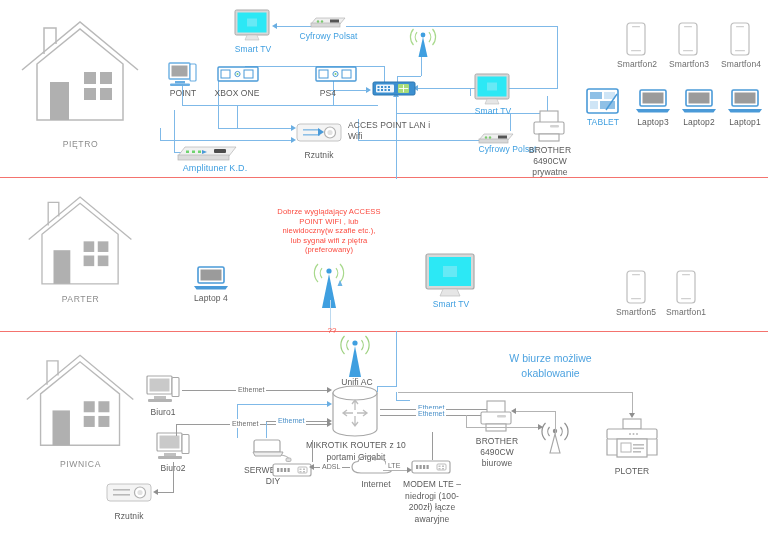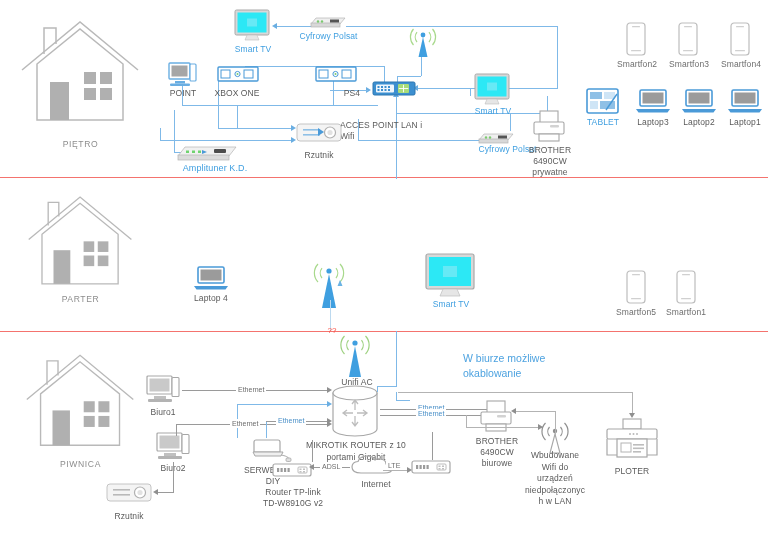--- a/index.html
+++ b/index.html
@@ -15,21 +15,21 @@
   .lbl{position:absolute;font-size:8.5px;color:#6e6e6e;text-align:center;
        line-height:11px;letter-spacing:.1px;white-space:pre-line;}
   .lbl.blue{color:#3f9fe0;}
   .lbl.dark{color:#5a5a5a;}
   .lbl.red{color:#fb4a3f;font-size:7.6px;line-height:9.6px;}
   .lbl.big{font-size:9px;}
   .floor-name{position:absolute;font-size:8.6px;color:#8d8d8d;
               letter-spacing:.6px;text-align:center;}
 
   .note-blue{position:absolute;font-size:10.5px;color:#4ea3e0;
-             line-height:15px;white-space:pre-line;}
+             text-align:center;line-height:15px;white-space:pre-line;}
 
   .hl{position:absolute;background:#ffff00;color:#9a8d3a;font-size:9px;
       line-height:13px;text-align:center;padding:4px 6px;white-space:pre-line;
       box-sizing:border-box;}
 
   
   .ln{position:absolute;background:#7fb9e8;}
   .ln.h{height:1.1px;}
   .ln.v{width:1.1px;}
   .ln.g{background:#9a9a9a;}
@@ -192,21 +192,21 @@
 
   <div class="ico" style="left:315px;top:66px">
     <svg width="42" height="16" viewBox="0 0 42 16">
       <rect x="1" y="1" width="40" height="14" rx="1" fill="#fff" stroke="#4a9ad8" stroke-width="1.4"></rect>
       <rect x="4" y="4" width="9" height="8" fill="#fff" stroke="#4a9ad8" stroke-width="1"></rect>
       <rect x="27" y="4" width="9" height="8" fill="#fff" stroke="#4a9ad8" stroke-width="1"></rect>
       <circle cx="20.5" cy="8" r="2.6" fill="#fff" stroke="#4a9ad8" stroke-width="1"></circle>
       <circle cx="20.5" cy="8" r="1" fill="#7bc96f"></circle>
     </svg>
   </div>
-  <div class="lbl dark" style="left:332px;top:88px;width:40px">PS4</div>
+  <div class="lbl dark" style="left:308px;top:88px;width:40px">PS4</div>
 
   <div class="ico" style="left:372px;top:81px">
     <svg width="44" height="15" viewBox="0 0 44 15">
       <rect x="1" y="1" width="42" height="13" rx="1.5" fill="#3c8fd0" stroke="#2d76b0" stroke-width="1"></rect>
       <rect x="4" y="3.5" width="18" height="8" rx="1" fill="#fff" opacity=".92"></rect>
       <g fill="#3c8fd0">
         <rect x="5.5" y="5" width="2" height="2"></rect>
           <rect x="9" y="5" width="2" height="2"></rect>
         <rect x="12.5" y="5" width="2" height="2"></rect>
           <rect x="16" y="5" width="2" height="2"></rect>
@@ -215,21 +215,21 @@
         <rect x="12.5" y="8" width="2" height="2"></rect>
           <rect x="16" y="8" width="2" height="2"></rect>
       </g>
       <rect x="26" y="3" width="11" height="9" rx="1" fill="#a9dc7a"></rect>
       <g stroke="#fff" stroke-width=".9">
           <path d="M31.5 3.8 v7.5"></path>
           <path d="M26.8 7.5 h9.5"></path>
         </g>
     </svg>
   </div>
-  <div class="lbl dark" style="left:340px;top:120px;width:110px;text-align:left;">ACCES POINT  LAN i
+  <div class="lbl dark" style="left:340px;top:120px;width:110px;text-align:left;padding-left:8px">ACCES POINT  LAN i
 Wifi</div>
 
   <div class="ico" style="left:407px;top:28px">
     <svg width="32" height="30" viewBox="0 0 32 30">
       <path d="M16 9 L11.5 29 L20.5 29 Z" fill="#3f9fe0"></path>
       <circle cx="16" cy="7" r="2.4" fill="#3f9fe0"></circle>
       <g fill="none" stroke="#a8d98c" stroke-width="1.2">
         <path d="M10 4 a8 8 0 0 0 0 10"></path>
         <path d="M22 4 a8 8 0 0 1 0 10"></path>
         <path d="M6.5 1 a12 12 0 0 0 0 16"></path>
@@ -359,20 +359,25 @@
     <svg width="38" height="26" viewBox="0 0 38 26">
       <rect x="6" y="2" width="26" height="16" rx="1.5" fill="#fff" stroke="#4a9ad8" stroke-width="1.6"></rect>
       <rect x="8.5" y="4.5" width="21" height="11" fill="#9b9b9b"></rect>
       <path d="M2 21 h34 l-2.5 3.5 h-29 z" fill="#4a9ad8"></path>
     </svg>
   </div>
   <div class="lbl dark" style="left:722px;top:117px;width:46px">Laptop1</div>
 
 
 
+  <div class="lbl red" style="left:268px;top:207px;width:122px">Dobrze wyglądający ACCESS
+POINT WIFI , lub
+niewidoczny(w szafie etc.),
+lub sygnał wifi z piętra
+(preferowany)</div>
 
   <div class="ico" style="left:192px;top:265px">
     <svg width="38" height="26" viewBox="0 0 38 26">
       <rect x="6" y="2" width="26" height="16" rx="1.5" fill="#fff" stroke="#4a9ad8" stroke-width="1.6"></rect>
       <rect x="8.5" y="4.5" width="21" height="11" fill="#9b9b9b"></rect>
       <path d="M2 21 h34 l-2.5 3.5 h-29 z" fill="#4a9ad8"></path>
     </svg>
   </div>
   <div class="lbl dark" style="left:186px;top:293px;width:50px">Laptop 4</div>
 
@@ -528,22 +533,20 @@
         </g>
       <rect x="26" y="5" width="9" height="6" rx="1" fill="#fff" stroke="#b4b4b4" stroke-width=".9"></rect>
       <g fill="#c0c0c0">
           <rect x="27.5" y="6.5" width="2" height="1.5"></rect>
           <rect x="31" y="6.5" width="2" height="1.5"></rect>
           <rect x="27.5" y="9" width="2" height="1.5"></rect>
           <rect x="31" y="9" width="2" height="1.5"></rect>
         </g>
     </svg>
   </div>
-  <div class="lbl dark" style="left:246px;top:487px;width:94px">Router TP-link
-TD-W8910G v2</div>
   <div class="ln v g" style="left:312px;top:440px;height:22px"></div>
 
   <div class="ico" style="left:349px;top:455px">
     <svg width="56" height="22" viewBox="0 0 56 22">
       <path d="M12 18 q-9 0 -9 -6 q0 -5 6 -5.5 q2 -5.5 9 -5.5 q6 0 8 4 q2 -1.5 5 -1 q6 .5 6 5 q6 .5 6 5 q0 4 -8 4z" fill="none" stroke="#a7a7a7" stroke-width="1.2"></path>
     </svg>
   </div>
   <div class="lbl dark" style="left:348px;top:479px;width:56px">Internet</div>
   <div class="ln h g" style="left:314px;top:467px;width:36px"></div>
   <div class="arrow gr l" style="left:309px;top:464px"></div>
@@ -560,20 +563,24 @@
         </g>
       <rect x="26" y="5" width="9" height="6" rx="1" fill="#fff" stroke="#b4b4b4" stroke-width=".9"></rect>
       <g fill="#c0c0c0">
           <rect x="27.5" y="6.5" width="2" height="1.5"></rect>
           <rect x="31" y="6.5" width="2" height="1.5"></rect>
           <rect x="27.5" y="9" width="2" height="1.5"></rect>
           <rect x="31" y="9" width="2" height="1.5"></rect>
         </g>
     </svg>
   </div>
+  <div class="lbl dark" style="left:384px;top:479px;width:96px;line-height:11.5px">MODEM LTE –
+niedrogi (100-
+200zł) łącze
+awaryjne</div>
   <div class="ln v g" style="left:432px;top:432px;height:28px"></div>
   <div class="ln h gy" style="left:383px;top:470px;width:27px"></div>
   <div class="arrow gr r" style="left:407px;top:467px"></div>
   <div class="wire-tag g" style="left:386px;top:461px">LTE</div>
 
   <div class="ln h g" style="left:380px;top:409px;width:110px"></div>
   <div class="arrow gr r" style="left:487px;top:406px"></div>
   <div class="wire-tag" style="left:416px;top:403px">Ethernet</div>
   <div class="ln h g" style="left:380px;top:415px;width:110px"></div>
   <div class="wire-tag" style="left:416px;top:409px">Ethernet</div>
@@ -604,25 +611,20 @@
       <path d="M17 14 L12 33 L22 33 Z" fill="#fff" stroke="#a7a7a7" stroke-width="1.1"></path>
       <circle cx="17" cy="11" r="2.2" fill="#8f8f8f"></circle>
       <g fill="none" stroke="#8f8f8f" stroke-width="1.2">
         <path d="M11.5 7 a7 7 0 0 0 0 9"></path>
         <path d="M22.5 7 a7 7 0 0 1 0 9"></path>
         <path d="M7.5 3 a12 12 0 0 0 0 17"></path>
         <path d="M26.5 3 a12 12 0 0 1 0 17"></path>
       </g>
     </svg>
   </div>
-  <div class="lbl dark" style="left:512px;top:450px;width:86px;line-height:11.5px">Wbudowane
-Wifi do
-urządzeń
-niedpołączonyc
-h w LAN</div>
   <div class="ln v gy" style="left:555px;top:411px;height:24px"></div>
   <div class="ln h gy" style="left:516px;top:411px;width:39px"></div>
   <div class="arrow gr l" style="left:511px;top:408px"></div>
   <div class="ln h gy" style="left:466px;top:427px;width:76px"></div>
   <div class="ln v gy" style="left:466px;top:415px;height:12px"></div>
   <div class="arrow gr r" style="left:538px;top:424px"></div>
 
   <div class="ico" style="left:603px;top:418px">
     <svg width="58" height="44" viewBox="0 0 58 44">
       <rect x="20" y="1" width="18" height="10" fill="#fff" stroke="#a7a7a7" stroke-width="1.1"></rect>

